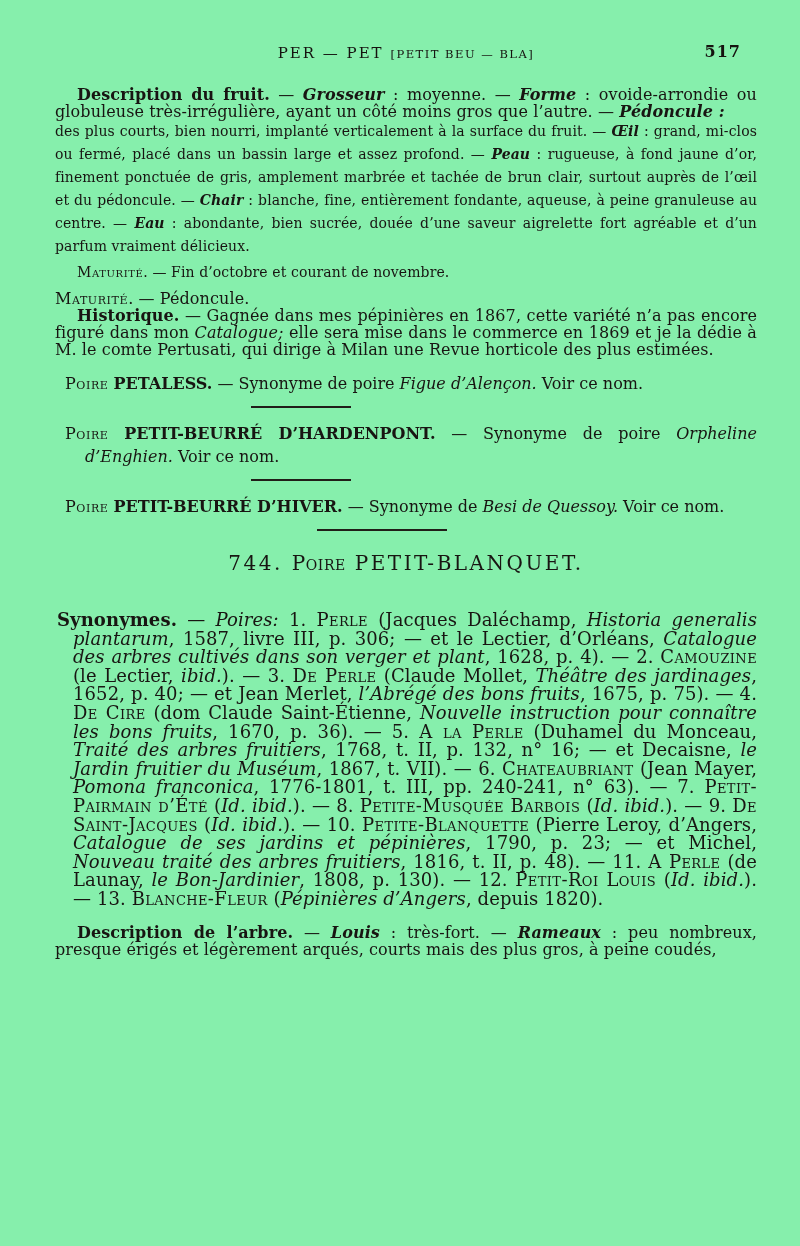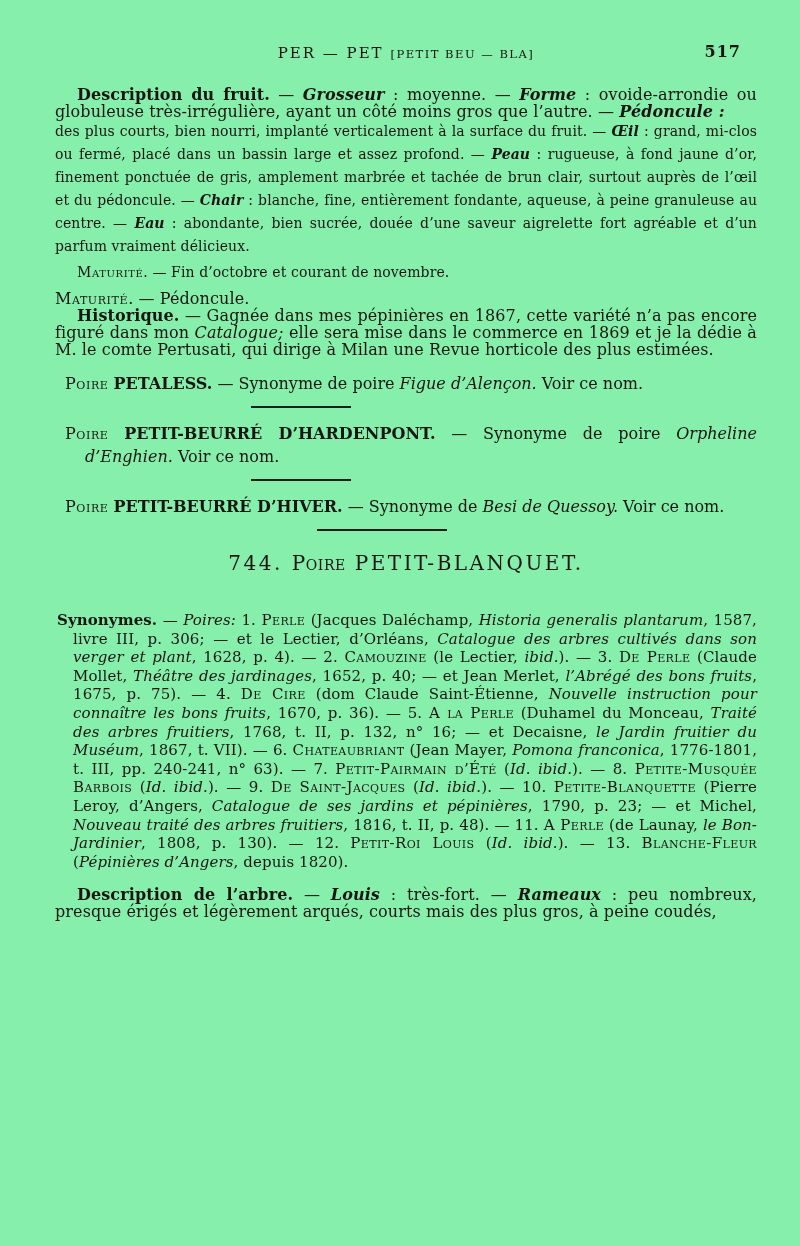--- a/index.html
+++ b/index.html
@@ -53,21 +53,21 @@
   .rule {
     height:2px; background:#211d19; width:100px;
     margin:11px 0 0 196px;
   }
   .rule-wide { width:130px; margin-left:262px; }
   .variety-heading {
     margin:20px 0 12px 0; text-align:center;
     font-size:20px; font-weight:normal; letter-spacing:2.5px;
   }
   .synonyms {
-    font-size:15px; line-height:18.6px; text-align:justify;
+    font-size:18px; line-height:18.6px; text-align:justify;
     padding-left:18px; text-indent:-16px; letter-spacing:0.1px;margin-top:36px;
   }
   .synonyms .run-sc { letter-spacing:0.4px; }
   .tree-p { margin-top:15px; }
 </style>
 </head>
 <body>
 
 <div class="page">
   <div class="content">

